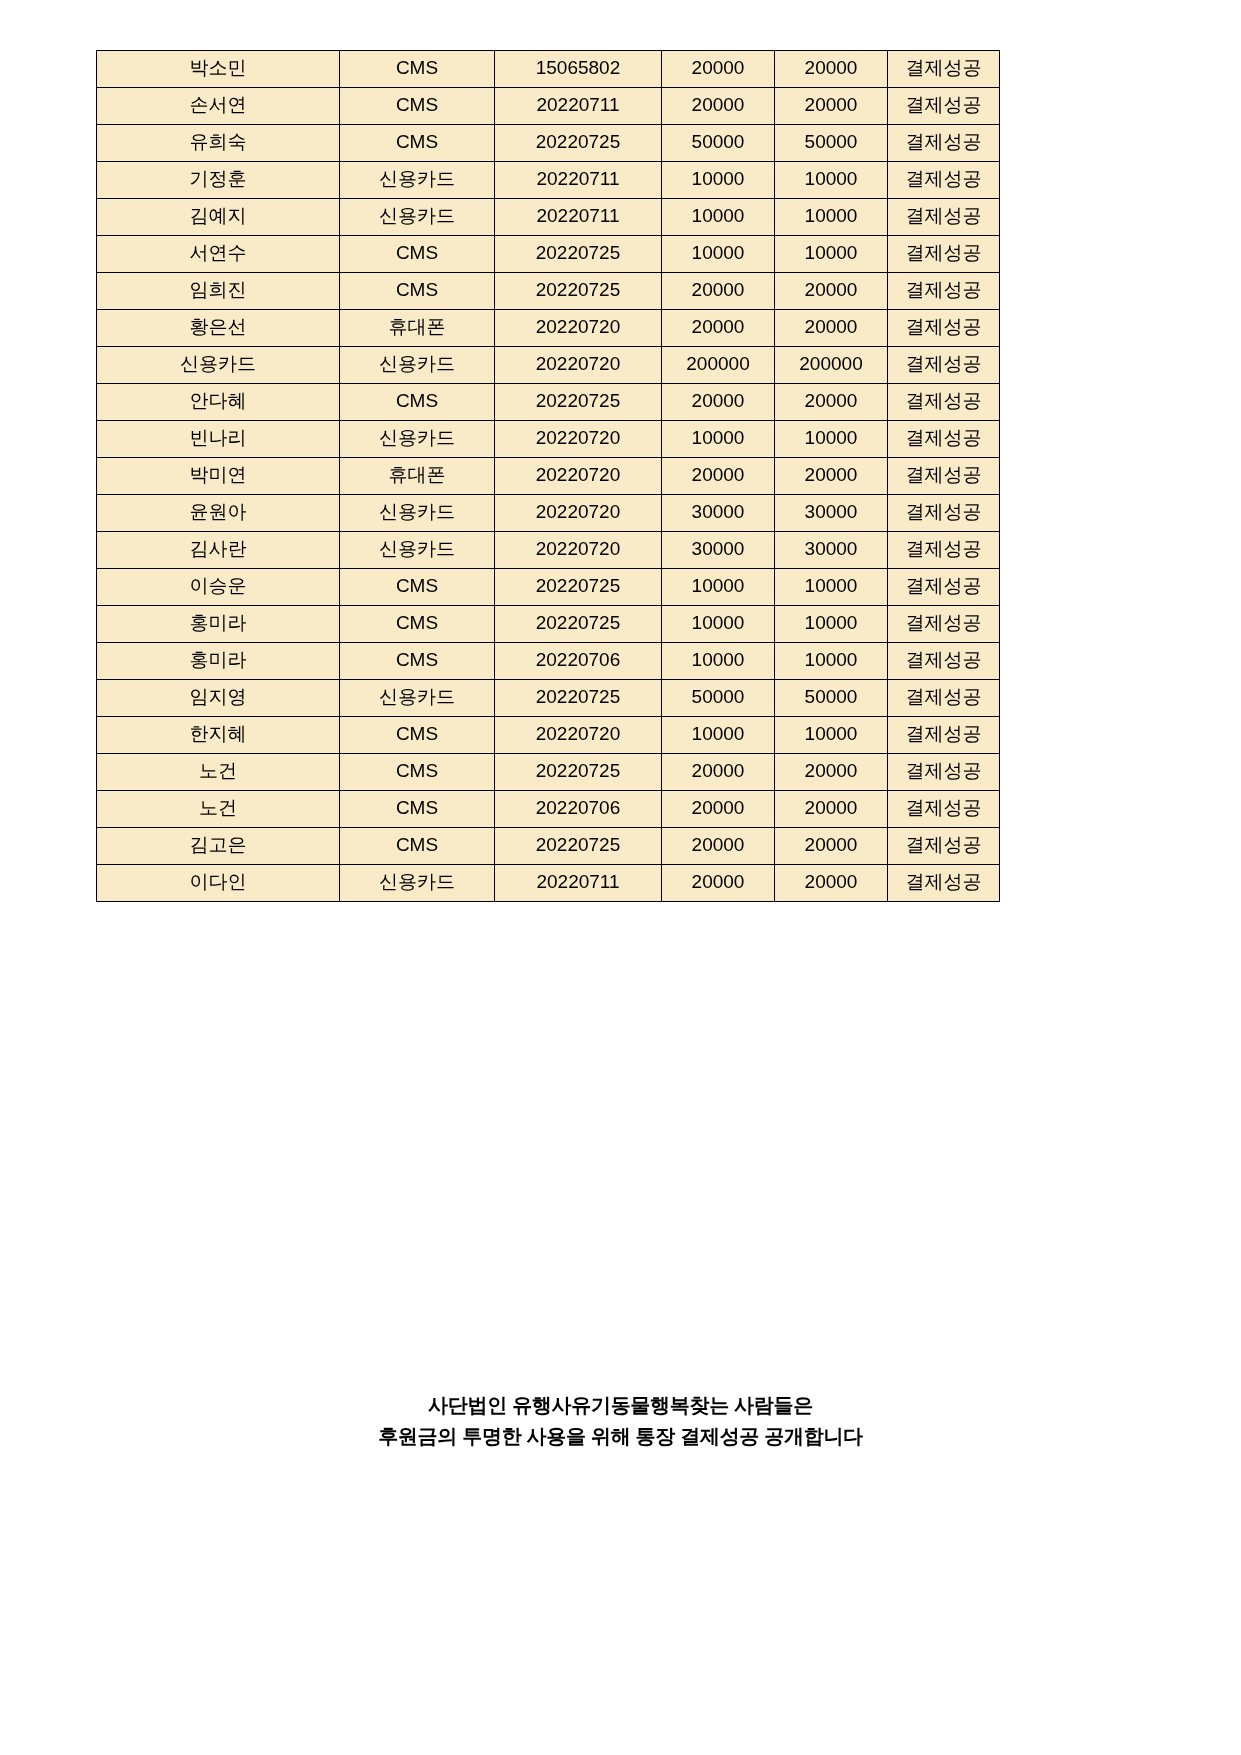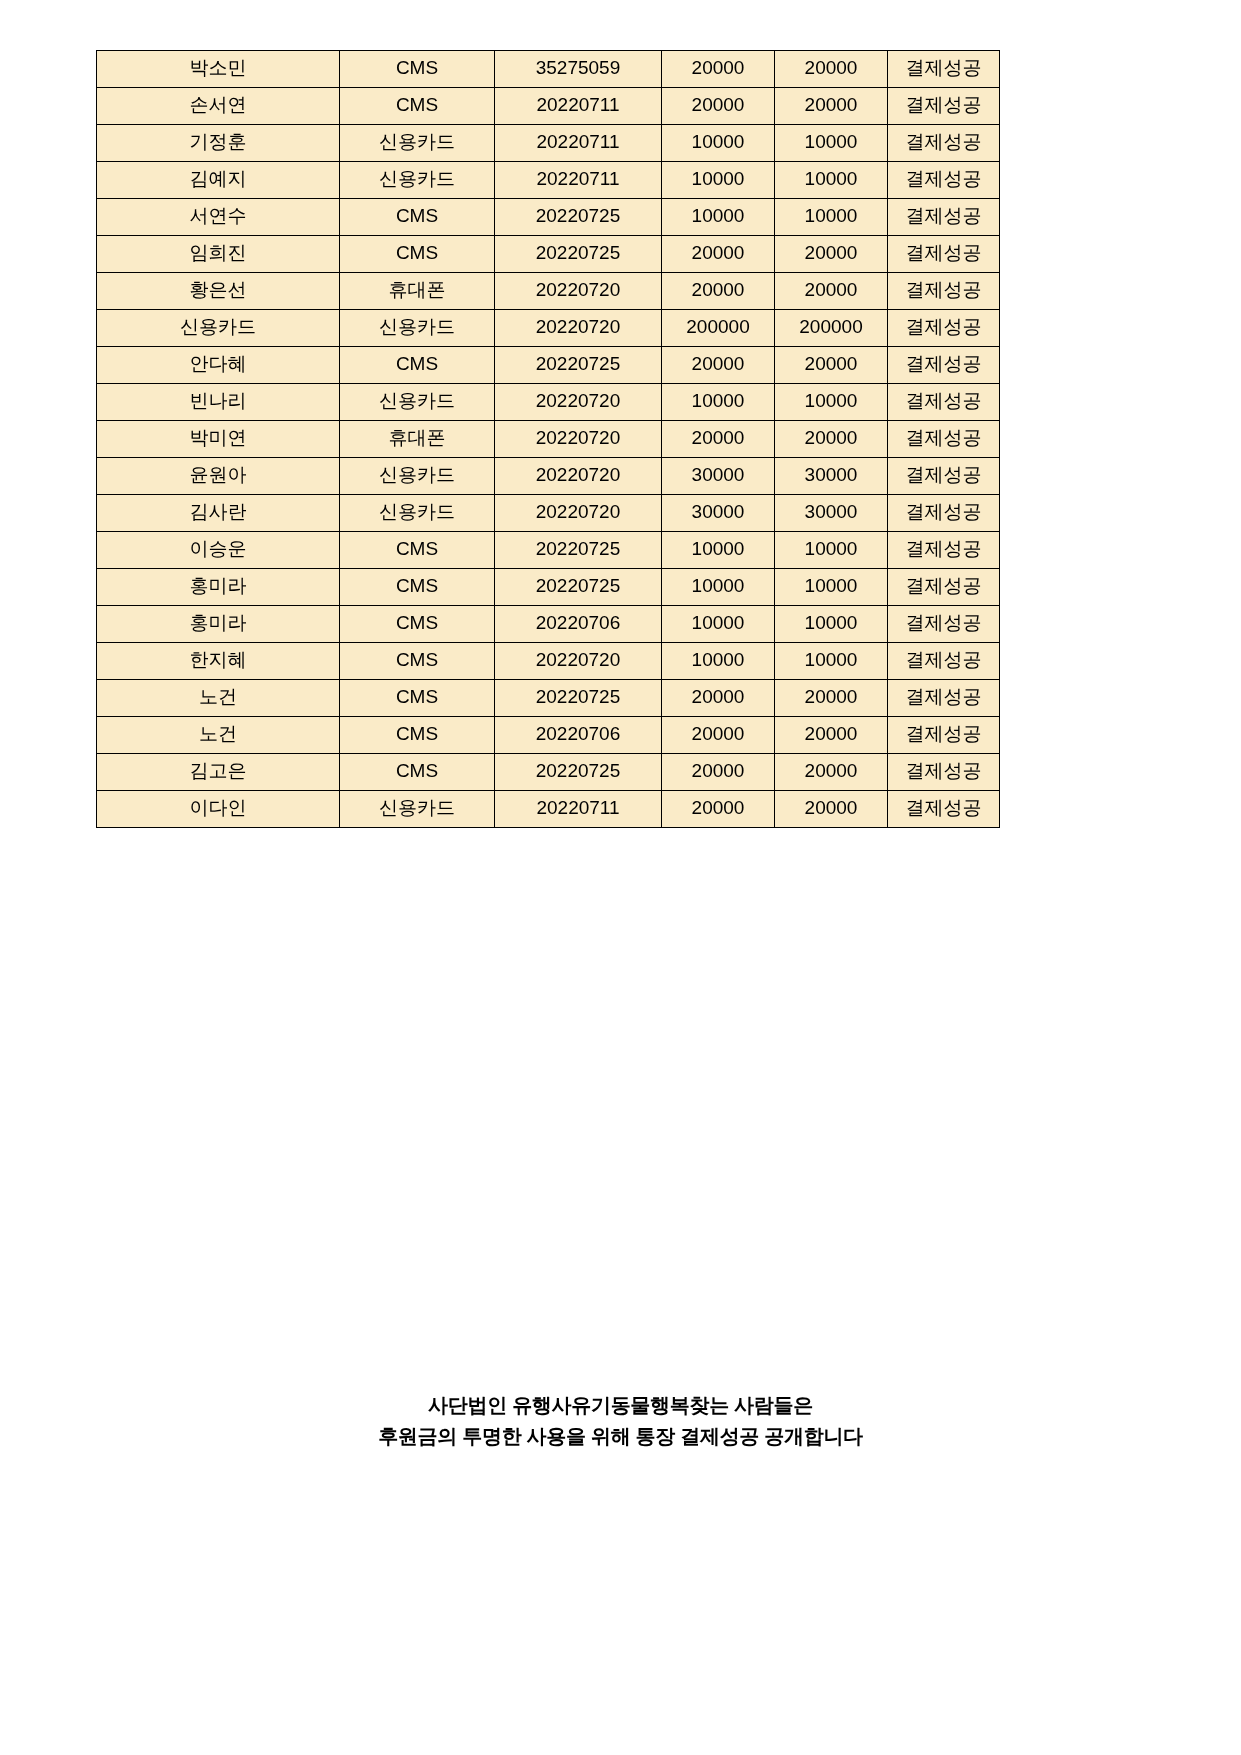--- a/index.html
+++ b/index.html
@@ -80,31 +80,39 @@
         <col class="c-method">
         <col class="c-date">
         <col class="c-amt1">
         <col class="c-amt2">
         <col class="c-status">
       </colgroup>
       <tbody>
           <tr>
             <td>박소민</td>
             <td>CMS</td>
-            <td>35275059</td>
+            <td>15065802</td>
             <td>20000</td>
             <td>20000</td>
             <td>결제성공</td>
           </tr>
           <tr>
             <td>손서연</td>
             <td>CMS</td>
             <td>20220711</td>
             <td>20000</td>
             <td>20000</td>
+            <td>결제성공</td>
+          </tr>
+          <tr>
+            <td>유희숙</td>
+            <td>CMS</td>
+            <td>20220725</td>
+            <td>50000</td>
+            <td>50000</td>
             <td>결제성공</td>
           </tr>
           <tr>
             <td>기정훈</td>
             <td>신용카드</td>
             <td>20220711</td>
             <td>10000</td>
             <td>10000</td>
             <td>결제성공</td>
           </tr>
@@ -203,20 +211,28 @@
             <td>10000</td>
             <td>10000</td>
             <td>결제성공</td>
           </tr>
           <tr>
             <td>홍미라</td>
             <td>CMS</td>
             <td>20220706</td>
             <td>10000</td>
             <td>10000</td>
+            <td>결제성공</td>
+          </tr>
+          <tr>
+            <td>임지영</td>
+            <td>신용카드</td>
+            <td>20220725</td>
+            <td>50000</td>
+            <td>50000</td>
             <td>결제성공</td>
           </tr>
           <tr>
             <td>한지혜</td>
             <td>CMS</td>
             <td>20220720</td>
             <td>10000</td>
             <td>10000</td>
             <td>결제성공</td>
           </tr>

